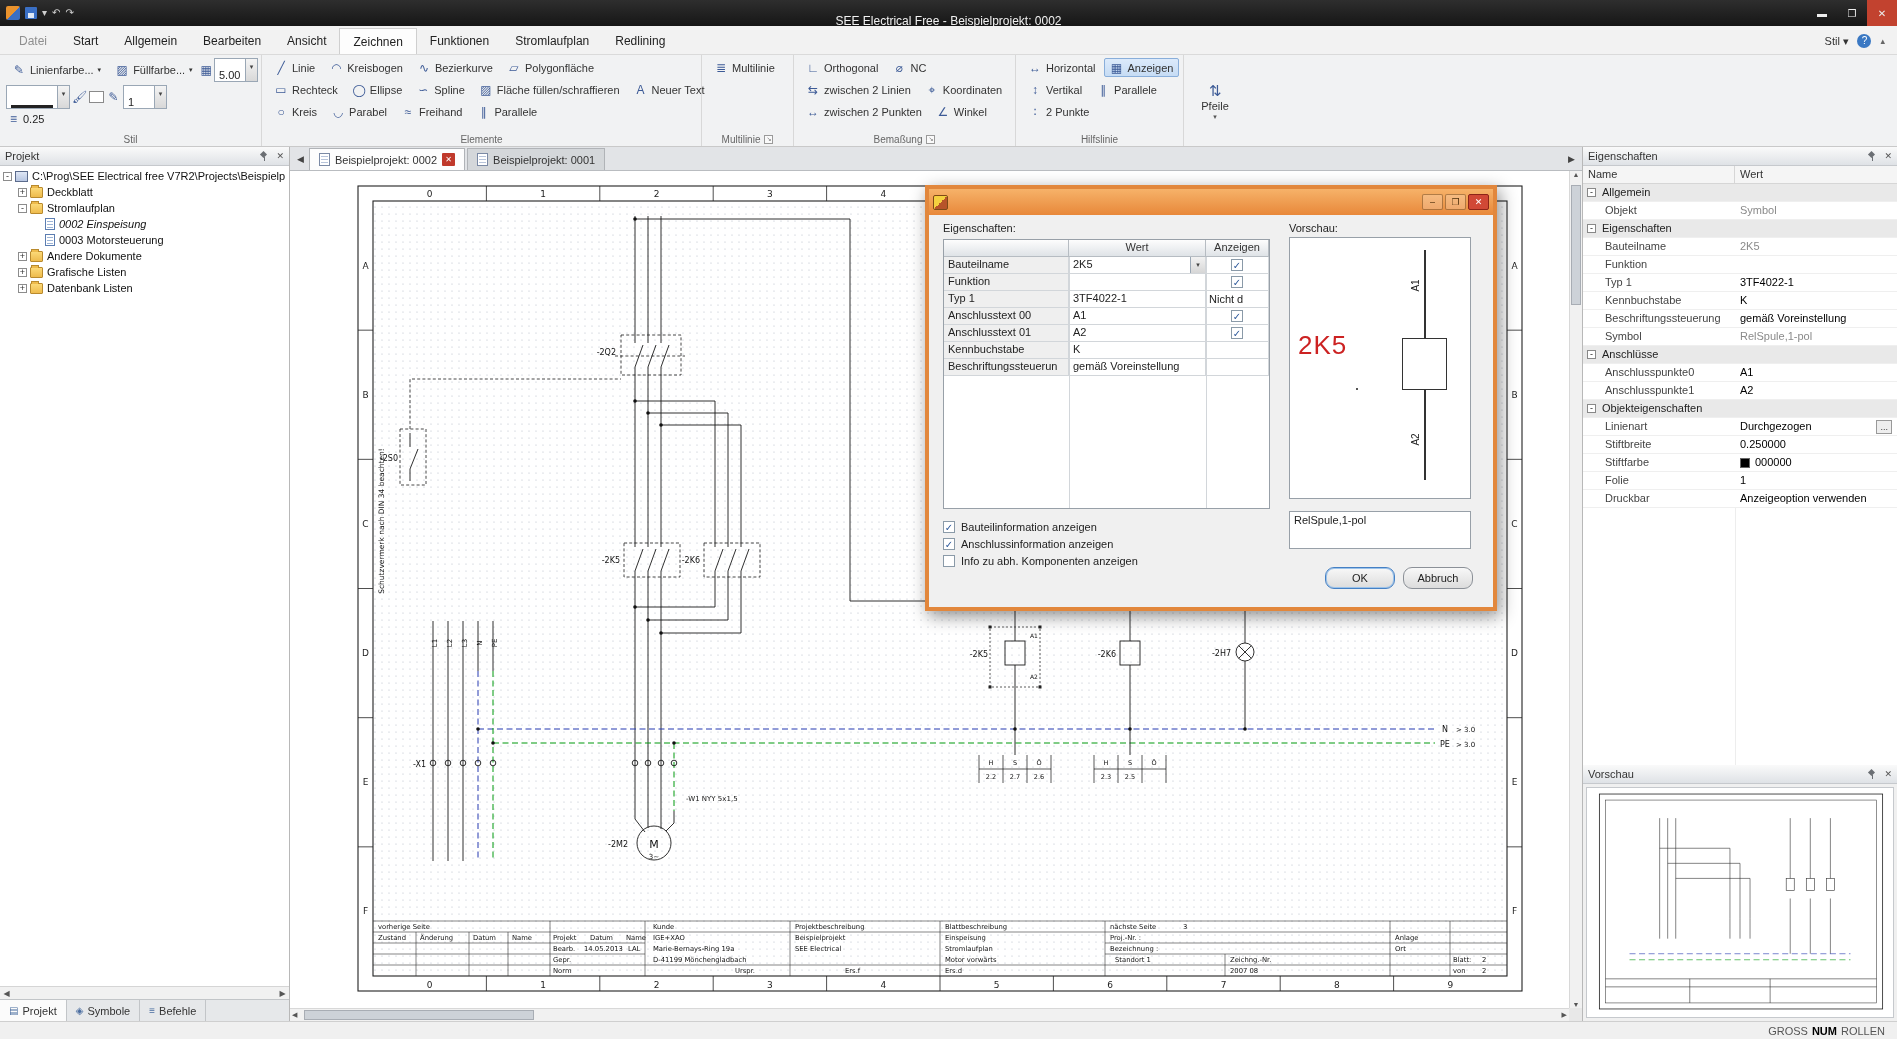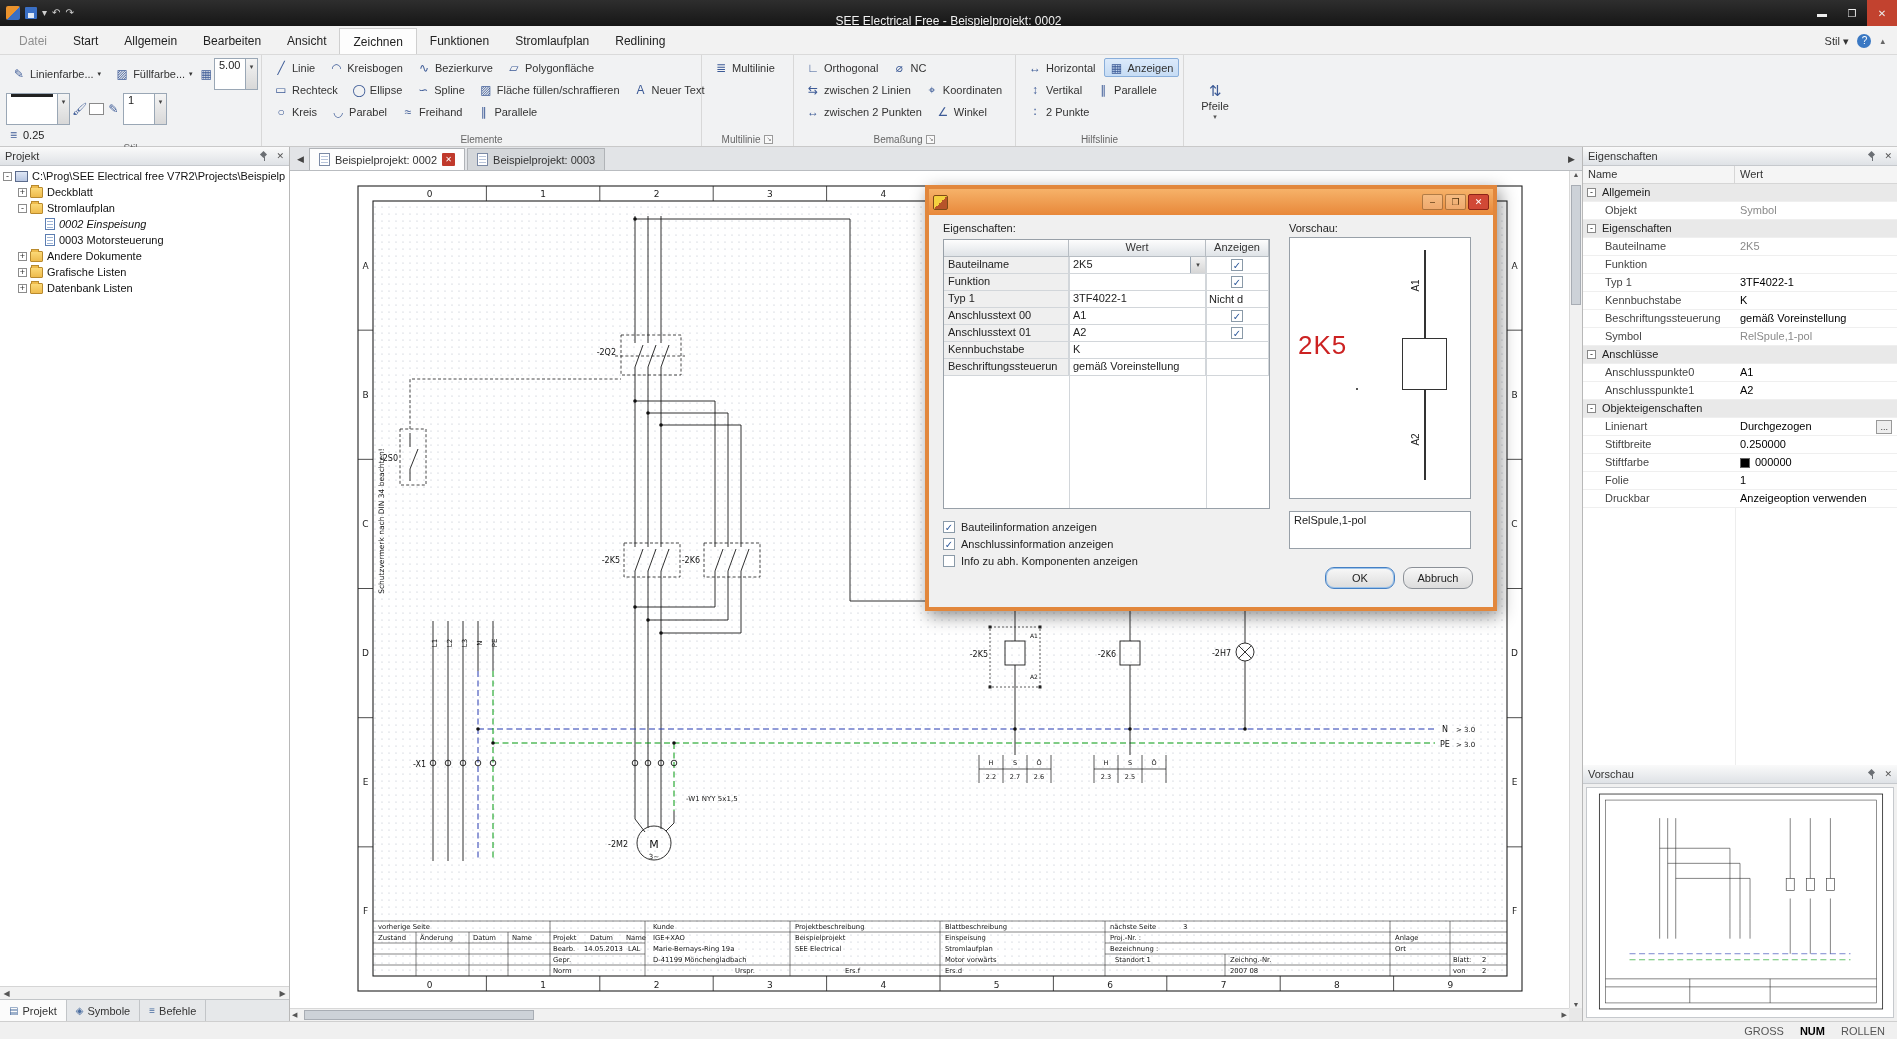--- a/index.html
+++ b/index.html
@@ -31,21 +31,21 @@
   
   #ribbon{position:absolute;left:0;top:55px;width:100%;height:92px;background:#f1f2f3;border-bottom:1px solid #c9c9c9;display:flex}
   .rgroup{display:flex;flex-direction:column;padding:3px 6px 0;border-right:1px solid #d8d8d8}
   .rcontent{flex:1;display:flex;flex-direction:column;justify-content:flex-start;gap:3px}
   .glabel{height:14px;line-height:13px;text-align:center;font-size:10px;color:#666;display:flex;align-items:center;justify-content:center;gap:4px}
   .launcher{width:9px;height:9px;border:1px solid #9a9a9a;font-size:6px;line-height:7px;text-align:center;color:#666;background:#fafafa}
   .rrow{display:flex;gap:2px;align-items:center}
   .rbtn{display:flex;align-items:center;gap:4px;height:19px;padding:1px 5px;font-size:11px;color:#333;border:1px solid transparent;border-radius:2px;white-space:nowrap}
   .rbtn .ri{width:14px;text-align:center;color:#3c5a96;font-size:12px}
   .rbtn.ractive{background:linear-gradient(#dceafb,#c6dcf4);border:1px solid #89aeda}
-  .rcombo{display:flex;align-items:flex-start;border:1px solid #9aa7b5;background:#fff;height:32px;font-size:11px}
+  .rcombo{display:flex;align-items:flex-end;border:1px solid #9aa7b5;background:#fff;height:24px;font-size:11px}
   .rcombo .ctext{padding:0 4px;min-width:30px}
   .rcombo .cdd{width:12px;align-self:stretch;background:linear-gradient(#f4f4f4,#d8d8d8);border-left:1px solid #9aa7b5;text-align:center;font-size:7px;line-height:15px;color:#444}
   .ricon{width:15px;text-align:center;color:#3c5a96;font-size:12px}
   .swbox{width:15px;height:12px;background:#fff;border:1px solid #8a8a8a}
   .lineart{width:42px;height:3px;background:#222;margin:0 4px}
   .bigbtn{display:flex;flex-direction:column;align-items:center;justify-content:center;padding:0 8px;font-size:11px;color:#333;gap:1px}
   .bigbtn .bi{font-size:15px;color:#3c5a96;line-height:16px}
   .bigbtn .bdd{font-size:7px;color:#555}
 
   
@@ -487,21 +487,21 @@
       <div id="doctabs">
         <span class="navarrow">◀</span>
         <span id="doc-tabs" style="display:flex;align-items:flex-start">
             <div class="dtab active">
               <span class="dicon"></span>
               <span class="dtlabel">Beispielprojekt: 0002</span>
               <span class="dclose">✕</span>
             </div>
             <div class="dtab">
               <span class="dicon"></span>
-              <span class="dtlabel">Beispielprojekt: 0003</span>
+              <span class="dtlabel">Beispielprojekt: 0001</span>
             </div>
           </span>
         <span class="navarrow right">▶</span>
       </div>
       <div id="drawing">
         <svg id="schemsvg" width="1279" height="837" viewBox="0 0 1279 837">
           <defs>
             <pattern id="dotgrid" width="7" height="7" patternUnits="userSpaceOnUse">
               <circle cx="1" cy="1" r="0.6" fill="#b4b9c6"></circle>
             </pattern>
@@ -890,21 +890,21 @@
             <path class="nline" style="stroke-width:.6" d="M40 165 H260"></path>
             <path class="pline" style="stroke-width:.6" d="M40 171 H260"></path>
             <path class="sthin" d="M16 190 H286 M16 198 H286 M100 190 V214 M180 190 V214"></path>
           </svg>
         </div>
       </div>
     </div>
   </div>
 
   <div id="statusbar">
-    <span id="status-items" style="display:flex;gap:16px">
+    <span id="status-items" style="display:flex;gap:4px">
         <span class="sitem">GROSS</span>
         <span class="sitem bold">NUM</span>
         <span class="sitem">ROLLEN</span>
       </span>
   </div>
 
   <div id="dialog">
     <div id="dlgtitle">
       <span class="dlg-ico"></span>
       <span class="dlg-btns">

